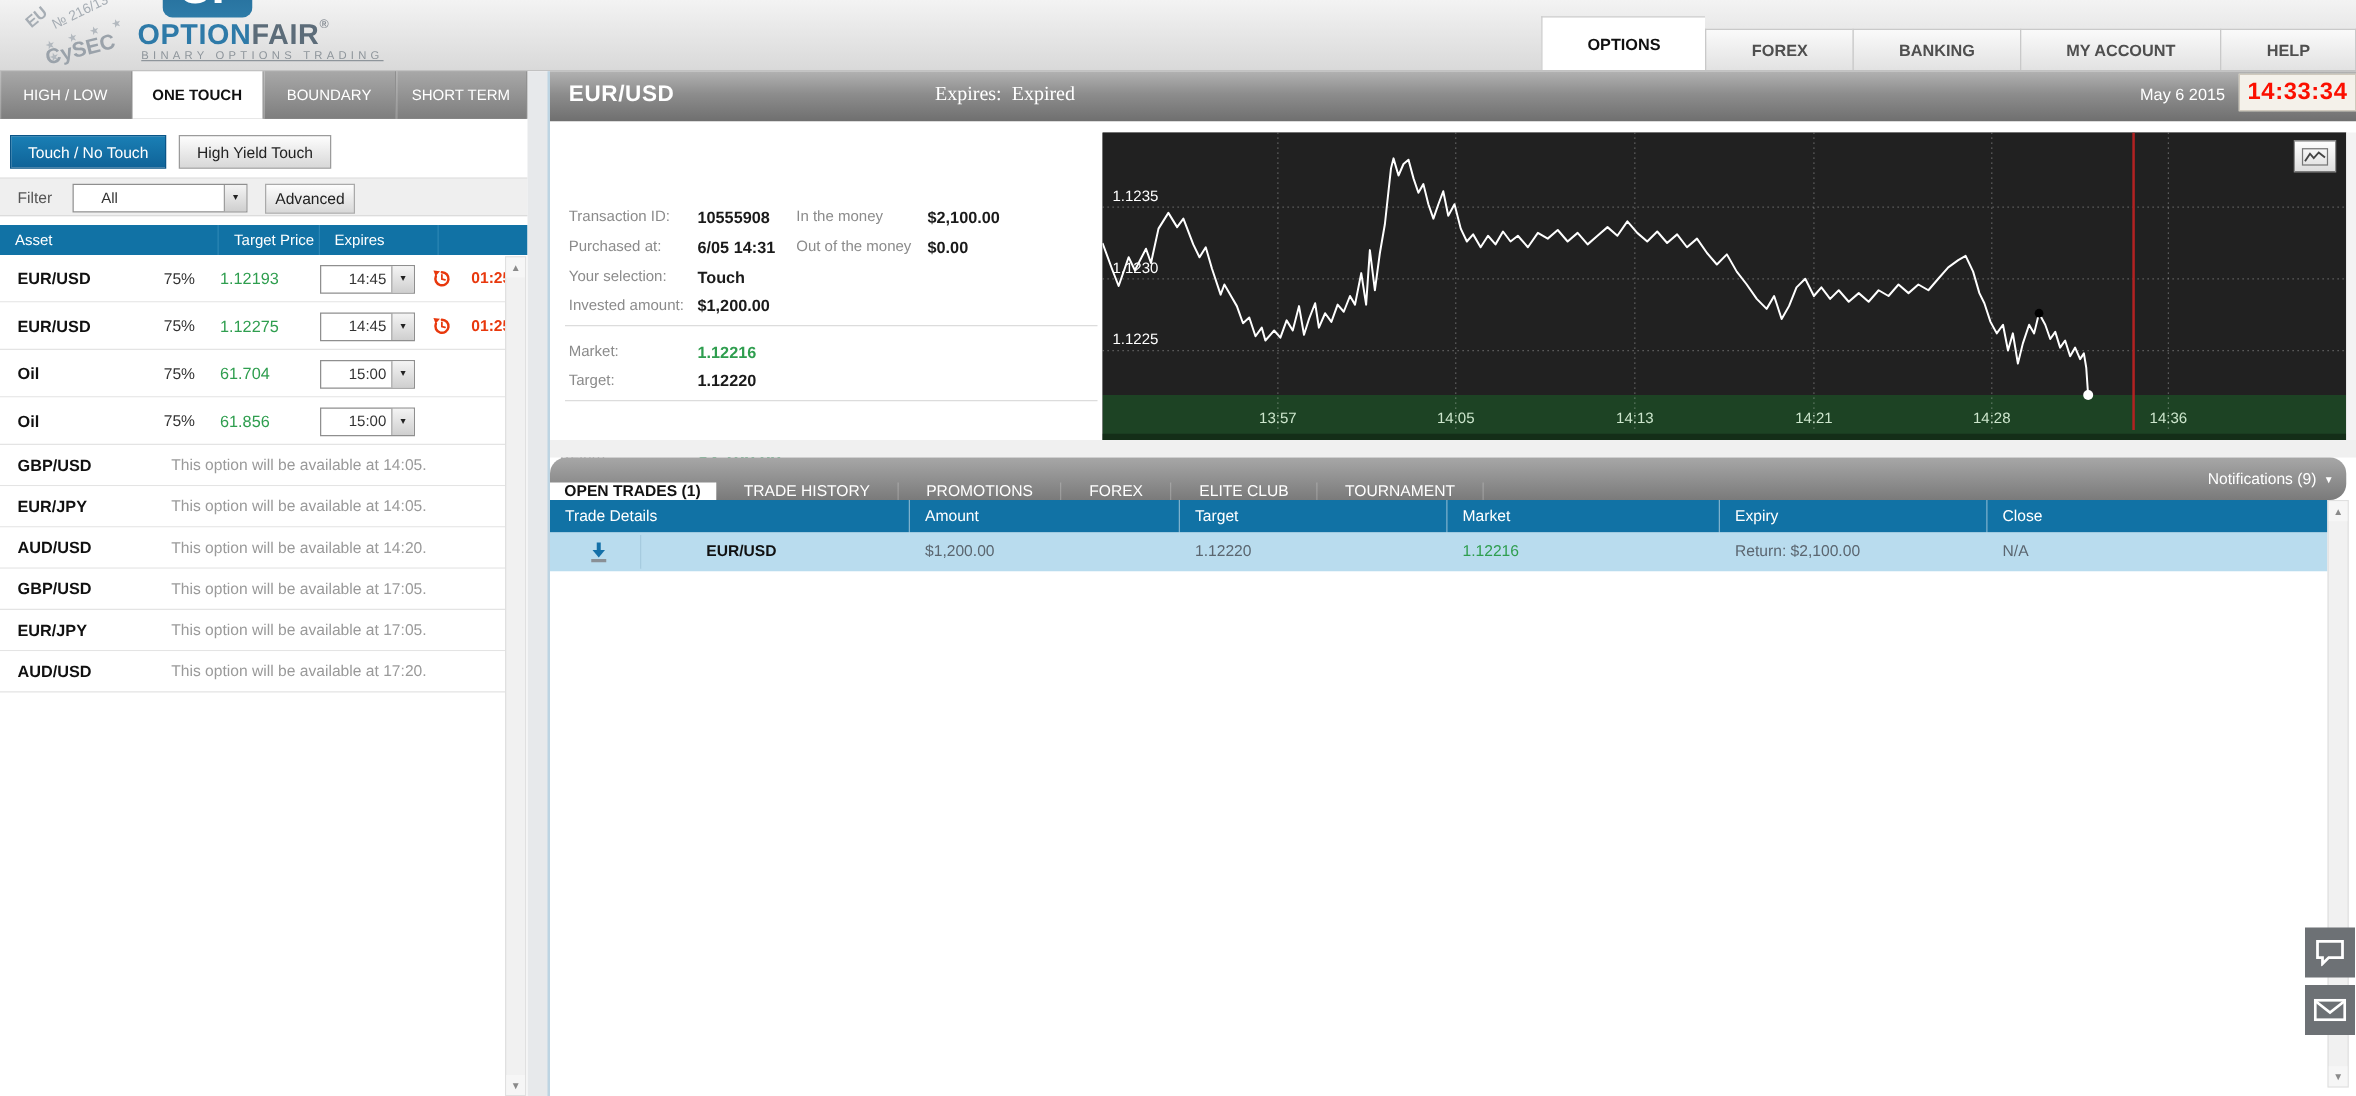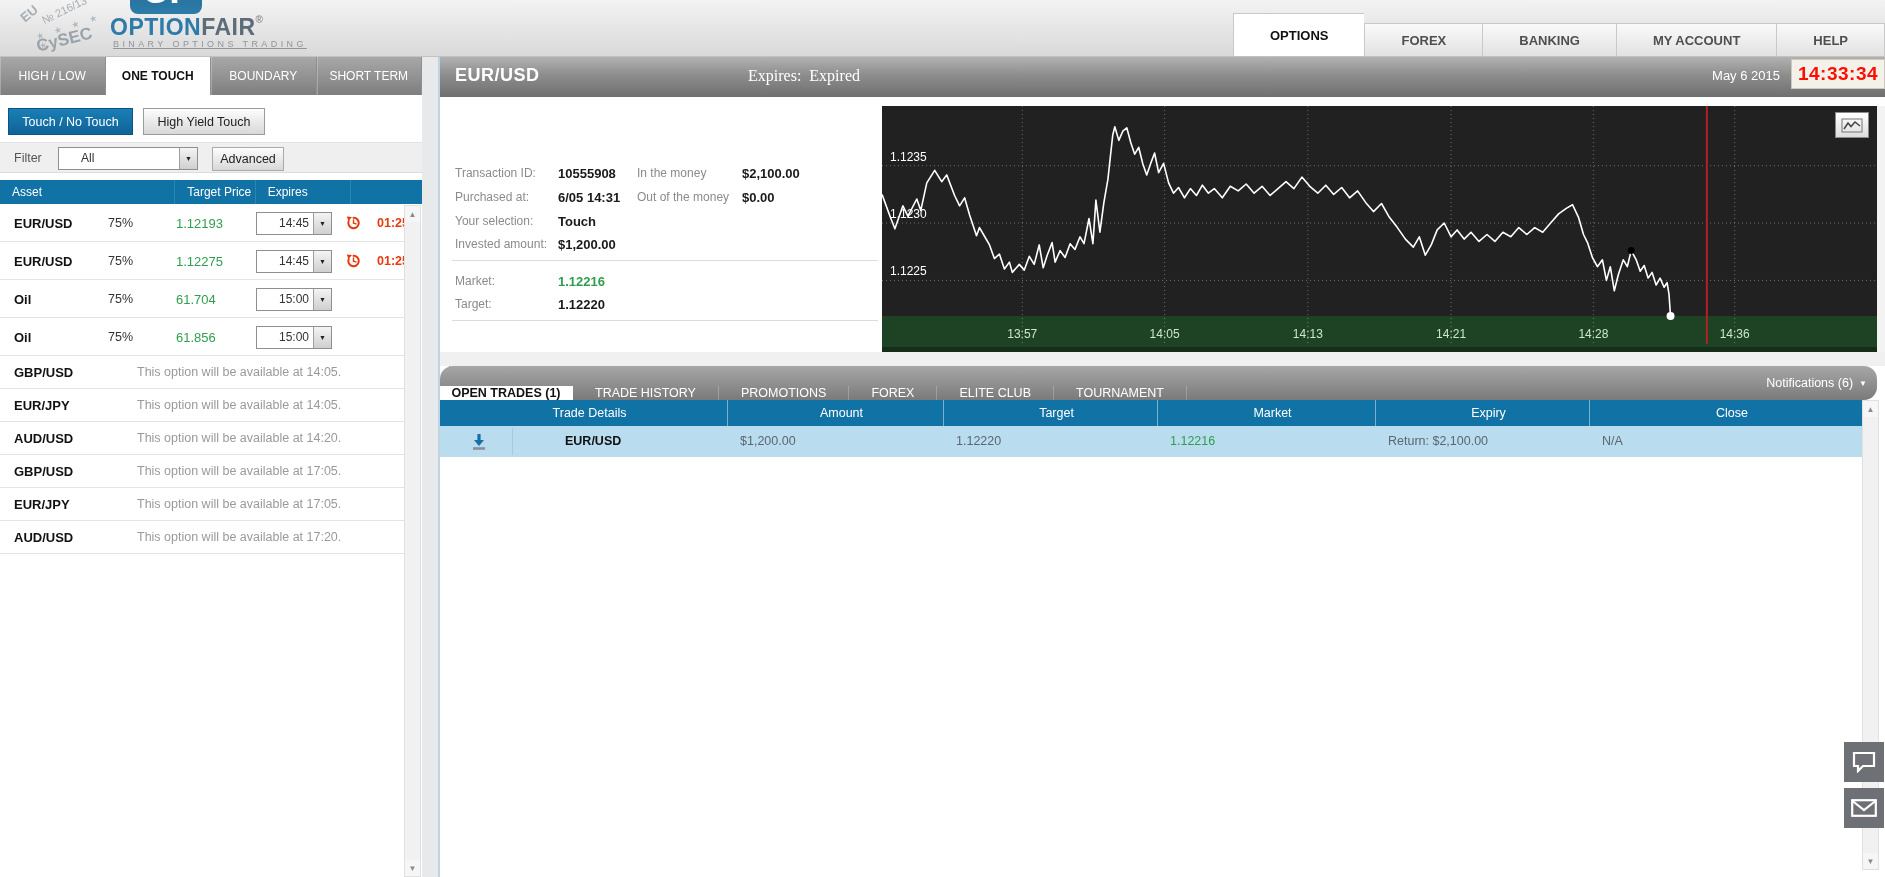--- a/index.html
+++ b/index.html
@@ -63,21 +63,21 @@
 
   .asset-header { position:absolute; left:0; top:123px; width:422px; height:24px; background:#1172a5; display:flex; }
   .asset-header .hcell { color:#fff; font-size:12px; line-height:24px; padding-left:12px; border-right:1px solid #2b85b4; }
   .hc0 { width:184px; } .hc1 { width:84px; } .hc2 { width:100px; } .hc3 { width:74px; border-right:none !important; }
 
   .asset-rows { position:absolute; left:0; top:147px; width:404px; }
   .asset-row { position:relative; width:100%; border-bottom:1px solid #e4e4e4; background:#fff; cursor:pointer; }
   .asset-row.active-row { height:38px; }
   .asset-row.unavailable-row { height:33px; }
   .a-name { position:absolute; left:14px; top:50%; transform:translateY(-50%); font-size:13px; font-weight:bold; color:#111; }
-  .a-payout { position:absolute; left:108px; width:48px; text-align:left; top:50%; transform:translateY(-50%); font-size:12.5px; color:#333; }
+  .a-payout { position:absolute; left:108px; width:48px; text-align:right; top:50%; transform:translateY(-50%); font-size:12.5px; color:#333; }
   .a-target { position:absolute; left:176px; top:50%; transform:translateY(-50%); font-size:13px; color:#2f9e4f; }
   .a-select { left:256px; top:8px; width:76px; }
   .a-countdown { position:absolute; left:346px; top:50%; transform:translateY(-50%); display:flex; align-items:center; gap:16px;
     color:#e8380d; font-size:12.5px; font-weight:bold; }
   .a-msg { position:absolute; left:137px; top:50%; transform:translateY(-50%); font-size:12.5px; color:#9a9a9a; }
 
   .v-scrollbar { position:absolute; background:#f1f1f1; border:1px solid #e0e0e0; }
   .left-scroll { left:404px; top:148px; width:17px; height:672px; }
   .scroll-btn { position:absolute; left:0; width:15px; height:16px; background:#f6f6f6; color:#8a8a8a; font-size:8px;
     display:flex; align-items:center; justify-content:center; cursor:pointer; }
@@ -113,21 +113,21 @@
   .bottom-divider { position:absolute; left:0; top:295px; width:1445px; height:14px; background:#f0f0f0; }
   .bottom-tabs { position:absolute; left:0; top:309px; width:1437px; height:34px;
     background:linear-gradient(180deg,#a7a7a7,#7a7a7a); display:flex; align-items:flex-end;border-radius:13px; }
   .b-tab { display:flex; align-items:center; justify-content:center; padding:0 22px; font-size:12.5px; color:#fff;
     cursor:pointer; border-right:1px solid rgba(255,255,255,.22); }
   .b-tab.active { background:#fff; color:#111; font-weight:bold; width:133px; padding:0; }
   .notifications { position:absolute; right:10px; top:0; height:34px; display:flex; align-items:center; gap:6px;
     color:#fff; font-size:12.5px; cursor:pointer; }
   .notif-arrow { font-size:8px; }
 
-  .trades-header { position:absolute; left:0; top:343px; width:1422px; height:26px; background:#1172a5; display:flex;text-align:center; }
+  .trades-header { position:absolute; left:0; top:343px; width:1422px; height:26px; background:#1172a5; display:flex; }
   .trades-header .tcell { color:#fff; font-size:12.5px; line-height:26px; padding-left:12px; border-right:1px solid rgba(255,255,255,.45); }
   .trades-row { position:absolute; left:0; top:369px; width:1422px; height:31px; background:#b9dcee; display:flex; cursor:pointer; }
   .trades-row .tcell { font-size:12.5px; line-height:31px; padding-left:12px; color:#5b6670; }
   .tc0 { width:288px; } .tc1 { width:216px; } .tc2 { width:214px; } .tc3 { width:218px; } .tc4 { width:214px; } .tc5 { width:272px; border-right:none !important; }
   .trade-asset-cell { position:relative; padding-left:0 !important; }
   .dl-icon { position:absolute; left:30px; top:6px; }
   .asset-cell-divider { position:absolute; left:72px; top:2px; bottom:2px; border-left:1px solid #a6cbdf; }
   .trade-asset-name { position:absolute; left:125px; top:0; font-weight:bold; color:#111; }
   .market-green { color:#2f9e4f !important; }
   .bottom-scroll { left:1422px; top:343px; width:17px; height:470px; }
@@ -368,21 +368,21 @@
 
     <div class="bottom-divider"></div>
     <div class="bottom-tabs" style="position: absolute;">
       <div class="b-tab active">OPEN TRADES (1)</div>
         <div class="b-tab">TRADE HISTORY</div>
         <div class="b-tab">PROMOTIONS</div>
         <div class="b-tab">FOREX</div>
         <div class="b-tab">ELITE CLUB</div>
         <div class="b-tab">TOURNAMENT</div>
         <div class="notifications">
-        <span>Notifications (6)</span>
+        <span>Notifications (9)</span>
         <span class="notif-arrow">▼</span>
       </div>
     </div>
 
     <div class="trades-header">
         <div class="tcell tc0">Trade Details</div>
         <div class="tcell tc1">Amount</div>
         <div class="tcell tc2">Target</div>
         <div class="tcell tc3">Market</div>
         <div class="tcell tc4">Expiry</div>

